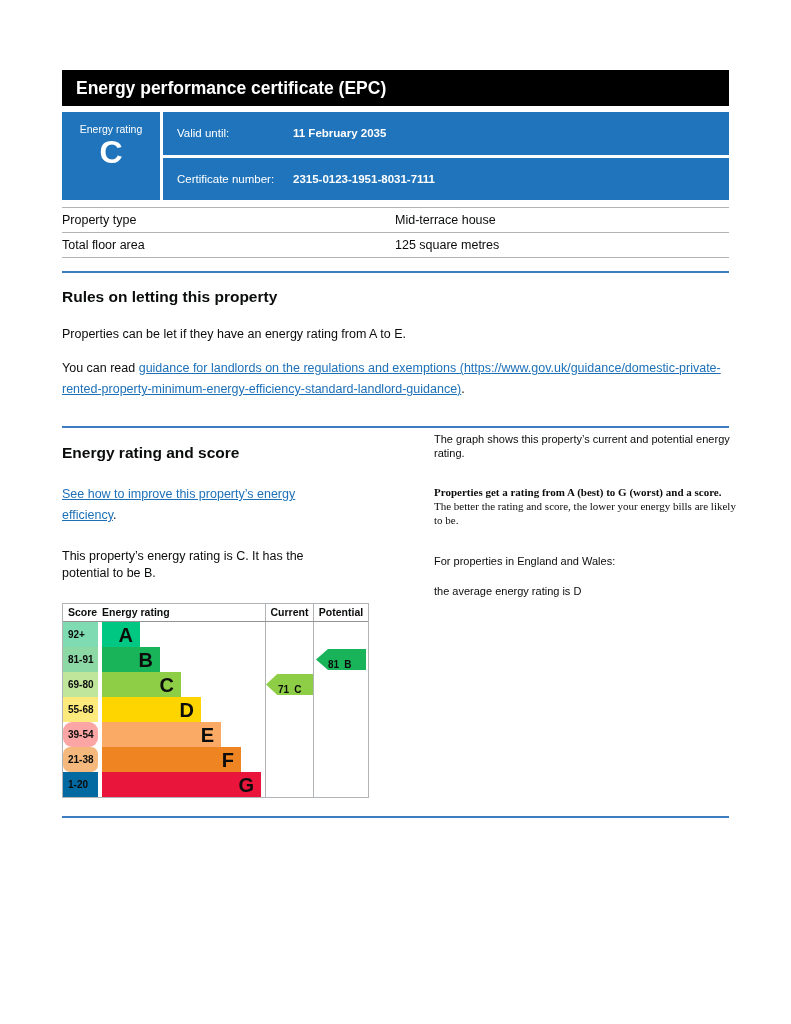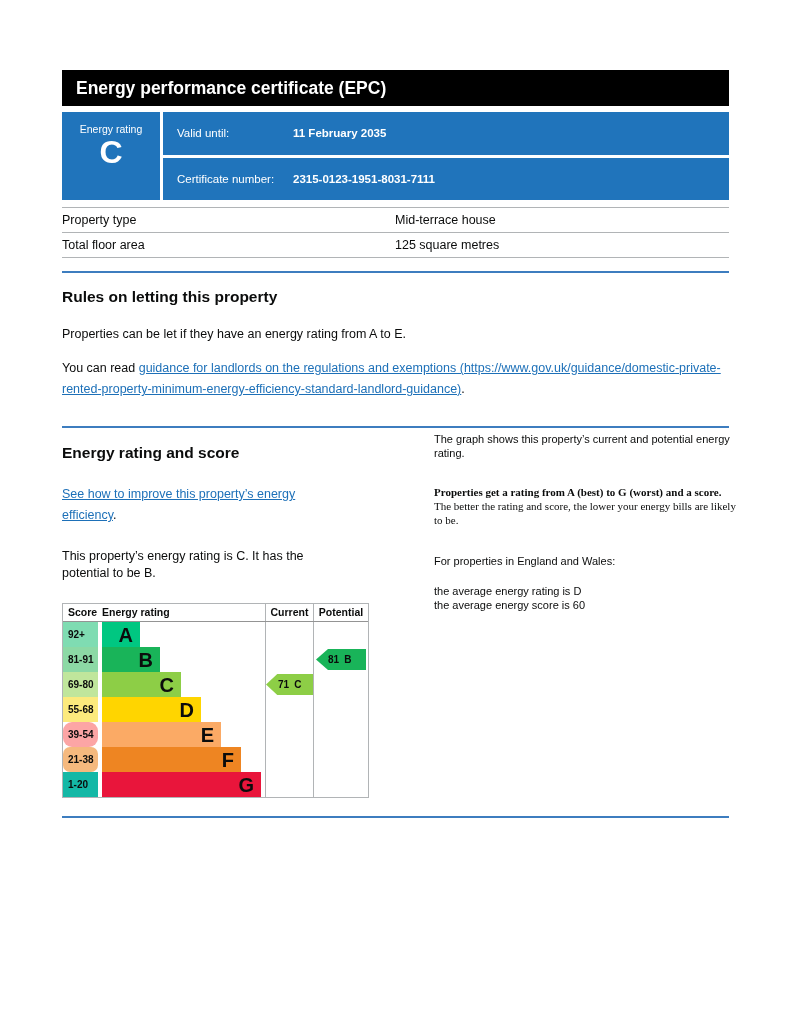--- a/index.html
+++ b/index.html
@@ -67,21 +67,21 @@
     margin-left:4px; display:flex; align-items:center; justify-content:flex-end;
     padding-right:7px; box-sizing:border-box; font-size:20px; font-weight:bold; line-height:1;
   }
   .band-spacer { flex:1; }
   .cur-cell, .pot-cell {
     border-left:1px solid #b1b4b6; display:flex; align-items:center; justify-content:center; box-sizing:border-box;
   }
   .cur-cell { width:48px; }
   .pot-cell { width:55px; }
   .arrow {
-    height:21px; display:flex; align-items:center; gap:5px; font-size:10px; font-weight:bold;
+    height:21px; display:flex; align-items:flex-end; gap:5px; font-size:10px; font-weight:bold;
     clip-path:polygon(0 50%, 24% 0, 100% 0, 100% 100%, 24% 100%);
     padding-left:12px; box-sizing:border-box;
   }
   .arrow.current { width:63px; }
   .arrow.potential { width:50px; }
 
   hr.bottom-rule { margin-top:18px; }
 </style>
 </head>
 <body>
@@ -188,36 +188,35 @@
     <span class="pot-cell"></span>
   </div>
             <div class="chart-row">
     <span class="score-cell" style="background: rgb(245, 185, 126); border-radius: 7px;">21-38</span>
     <span class="band" style="width: 139px; background: rgb(238, 133, 34);">F</span>
     <span class="band-spacer"></span>
     <span class="cur-cell"></span>
     <span class="pot-cell"></span>
   </div>
             <div class="chart-row">
-    <span class="score-cell" style="background: #14b8a6;">1-20</span>
+    <span class="score-cell" style="background: #0369a1;">1-20</span>
     <span class="band" style="width: 159px; background: rgb(233, 21, 59);">G</span>
     <span class="band-spacer"></span>
     <span class="cur-cell"></span>
     <span class="pot-cell"></span>
   </div>
           </div>
       </div>
     </div>
 
     <div class="col-right">
       <p class="rp rp1">The graph shows this property’s current and potential energy rating.</p>
       <p class="rp rp2"><strong>Properties get a rating from A (best) to G (worst) and a score.</strong><span> The better the rating and score, the lower your energy bills are likely to be.</span></p>
       <p class="rp rp3">For properties in England and Wales:</p>
       <div class="rp rp4">
         <div>the average energy rating is D</div>
-        <div>the average energy score is 60</div>
       </div>
     </div>
   </div>
 
   <hr class="rule bottom-rule">
 
 </div>
 
 </body></html>

